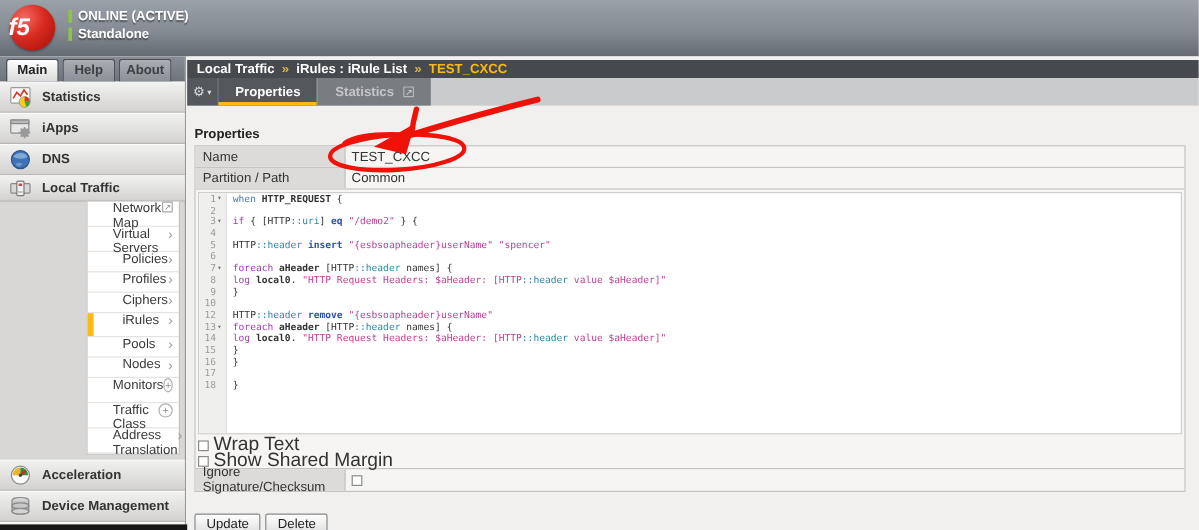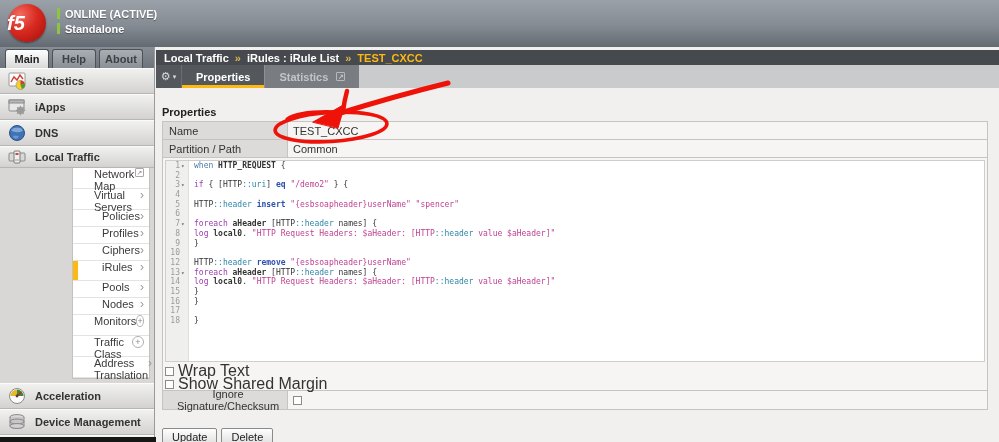--- a/index.html
+++ b/index.html
@@ -62,21 +62,21 @@
   .ctab.active { background:#54585d; color:#fff; }
   .ctab.idle { background:#797d82; color:#c3c5c7; border-left:1px solid #8d9196; }
   .ctab .uline { position:absolute; left:0; right:0; bottom:0; height:3px; }
   .ctab .popout { border-color:#b7b9bb; color:#c3c5c7; margin:0 0 0 8px; }
 
   .content { position:absolute; left:0; top:41px; width:843px; height:354px; }
   .ptitle { position:absolute; left:6px; top:18px; font-weight:bold; color:#222; }
 
   .props { position:absolute; left:6px; top:33px; width:826px; border:1px solid #c6c4c1; background:#f6f5f3; }
   .prow { display:flex; border-bottom:1px solid #c6c4c1; }
-  .prow:last-child { border-bottom:none;text-align:center; }
+  .prow:last-child { border-bottom:none; }
   .plabel { width:125px; flex:0 0 125px; background:#dcdbd9; border-right:1px solid #c6c4c1;
             padding-left:6px; display:flex; align-items:center; color:#333; }
   .pvalue { flex:1; display:flex; align-items:center; padding-left:5px; position:relative; }
   .r18 { height:18px; } .rdef { height:233px; }
   .defcell { display:block; padding:2px; }
 
   
   .editor { position:relative; width:100%; height:202px; background:#fff; border:1px solid #cfcecb; overflow:hidden; }
   .gutter { position:absolute; left:0; top:0; bottom:0; width:23px; background:#efefee; border-right:1px solid #dededd; }
   .codeline { position:relative; height:9.7px; font-family:"DejaVu Sans Mono", monospace; font-size:8px; line-height:9.7px; white-space:pre; }

